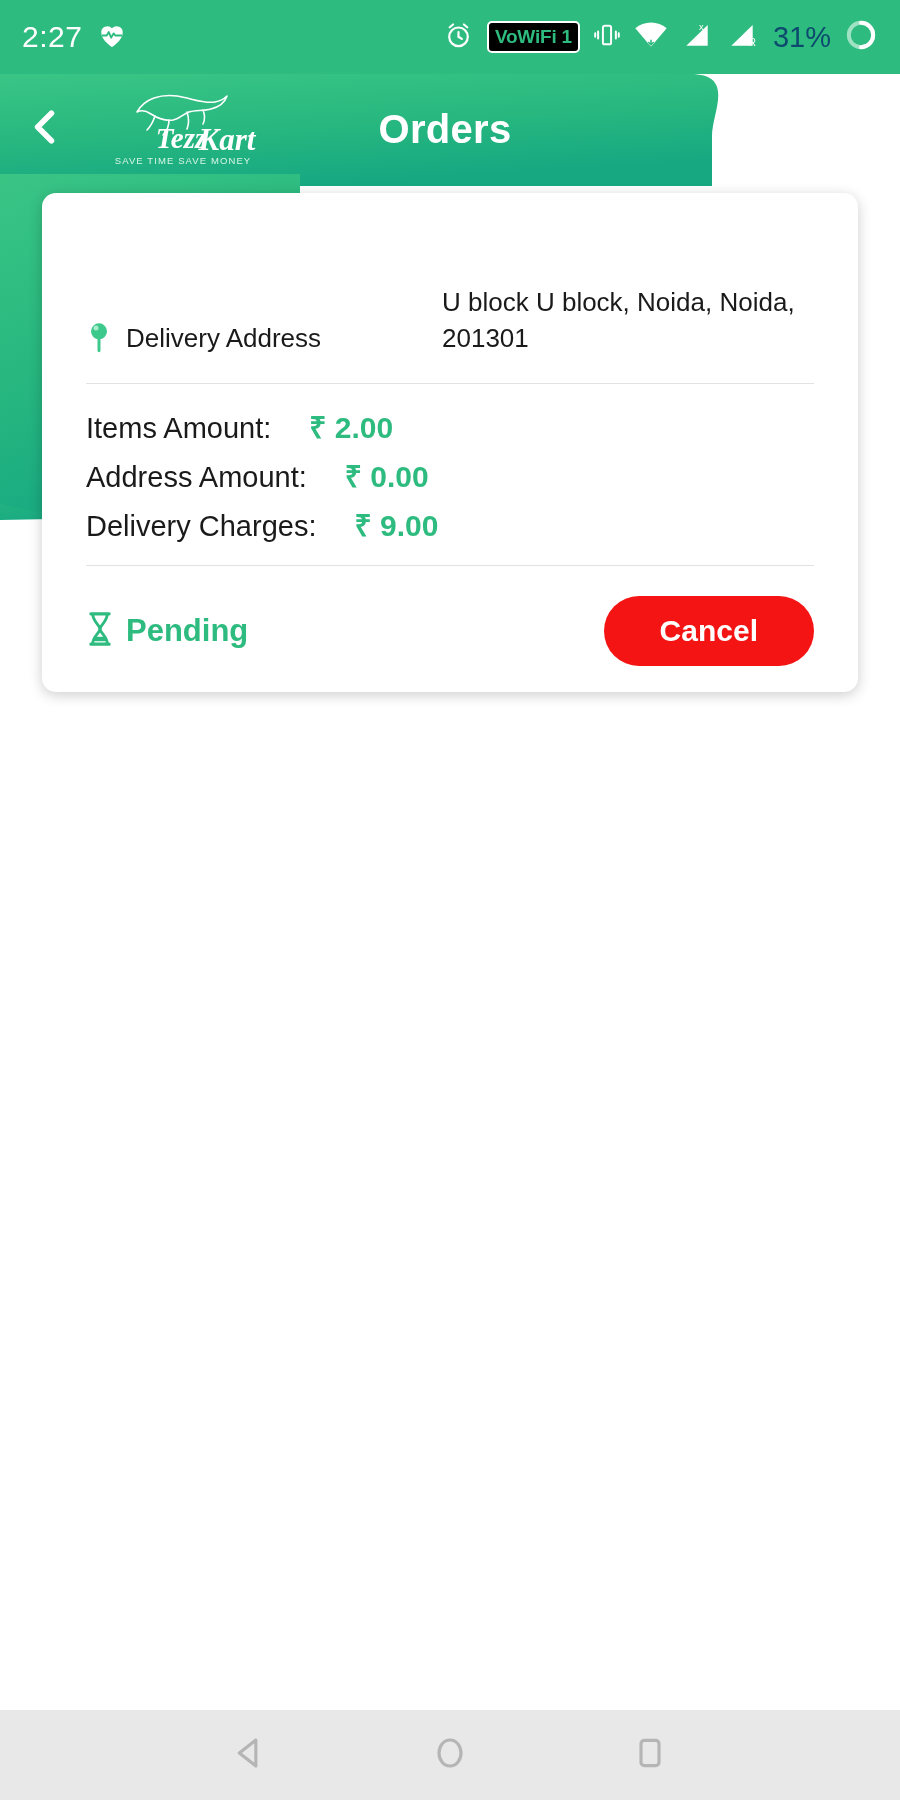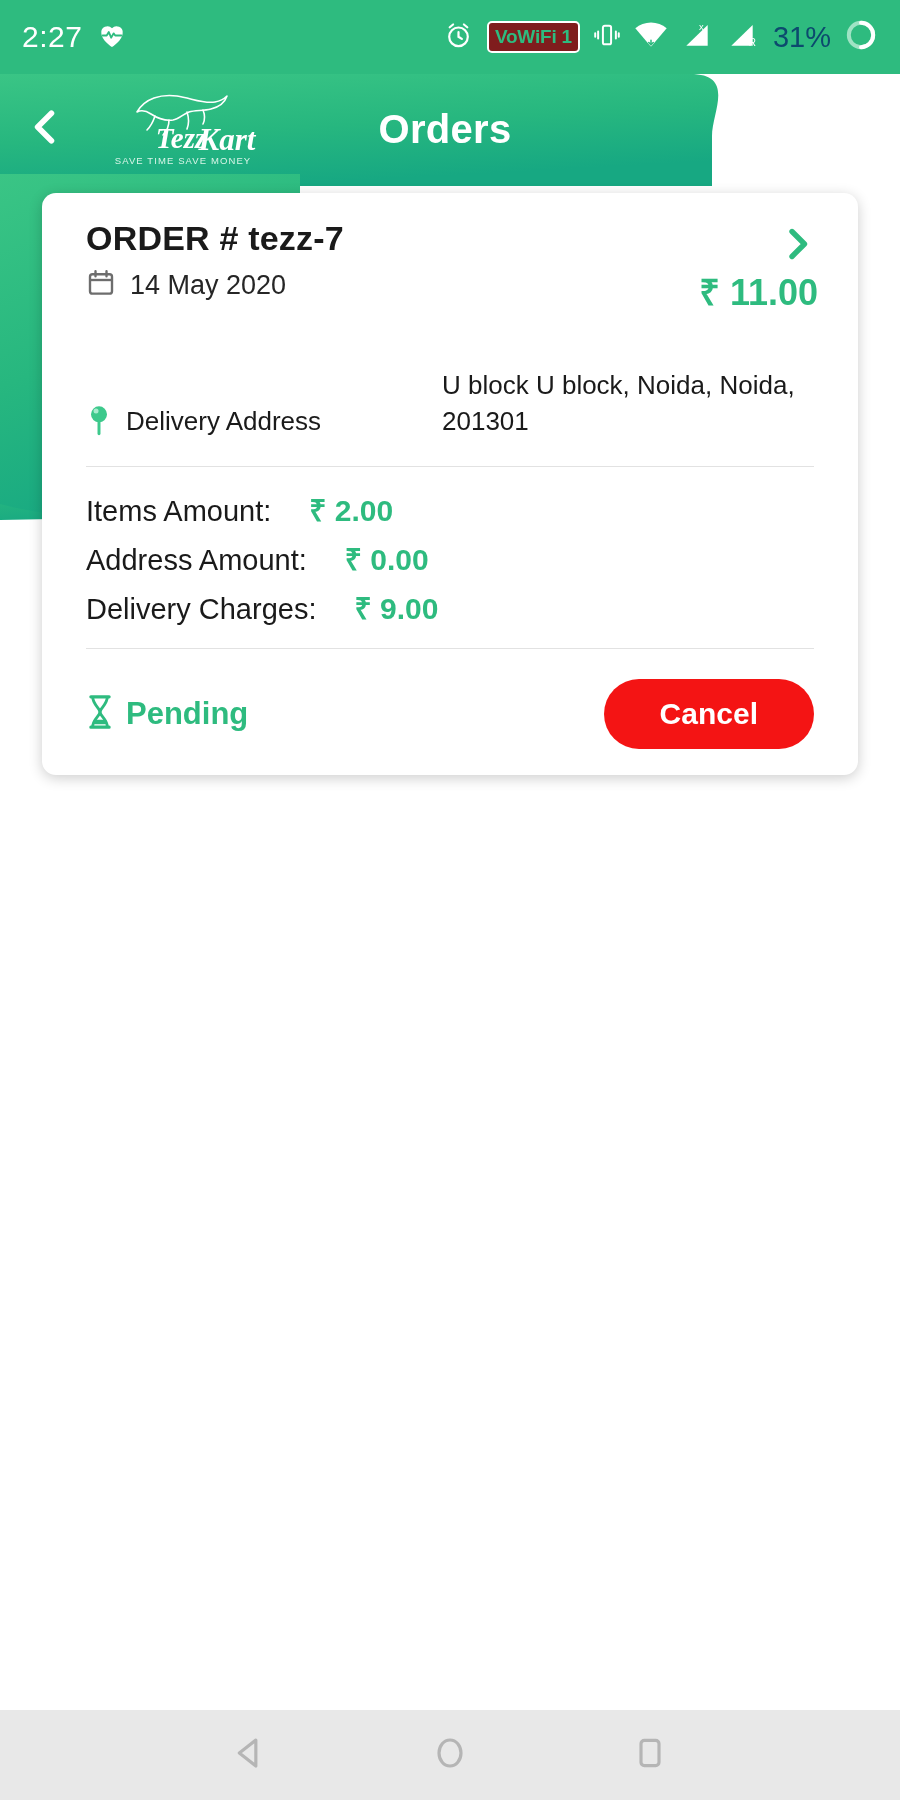--- a/index.html
+++ b/index.html
@@ -18,21 +18,21 @@
     display:flex; align-items:center;
     padding:0 22px;
     color:#ffffff;
   }
   .sb-left{ display:flex; align-items:center; gap:14px; }
   .sb-time{ font-size:30px; font-weight:400; letter-spacing:0.5px; color:#fff; }
   .sb-right{ margin-left:auto; display:flex; align-items:center; gap:13px; }
   .sb-ico{ display:block; }
   .vowifi{
     border:2.5px solid #ffffff; border-radius:5px;
-    background:#7f1d1d; color:#2ebb7f;
+    background:#000000; color:#2ebb7f;
     font-size:19px; font-weight:bold; line-height:1;
     padding:4px 6px 5px 6px;
     letter-spacing:-0.2px;
     display:flex; align-items:center;
   }
   .sb-batt{ font-size:29px; font-weight:400; color:#0c4a6e; margin-left:2px; }
 
   
   .green-backdrop{
     position:absolute; left:0; top:74px; width:900px; height:520px;
@@ -251,44 +251,20 @@
         <text x="88" y="78" text-anchor="middle" fill="#d9f5e8" font-family="Liberation Sans, sans-serif" font-size="9.5" letter-spacing="1.1">SAVE TIME  SAVE MONEY</text>
       </svg>
     </div>
     <div class="appbar-title">
       <span>Orders</span>
     </div>
   </div>
 
   <div class="card">
 
-    <div class="card-top">
-      <div class="order-id">ORDER # tezz-7</div>
-
-      <div class="chevron-right">
-        <span>
-          <svg width="40" height="40" viewBox="0 0 24 24">
-            <path d="M9 4.5L16.5 12L9 19.5" fill="none" stroke="#2ebb7f" stroke-width="3.2" stroke-linecap="round" stroke-linejoin="round"></path>
-          </svg>
-        </span>
-      </div>
-
-      <div class="date-row">
-        <span>
-          <svg width="30" height="30" viewBox="0 0 24 24">
-            <rect x="3.2" y="5" width="17.6" height="15.5" rx="2" fill="none" stroke="#6d6d6d" stroke-width="1.9"></rect>
-            <path d="M3.2 9.6h17.6" stroke="#6d6d6d" stroke-width="1.9"></path>
-            <path d="M7.6 2.6v4M16.4 2.6v4" stroke="#6d6d6d" stroke-width="1.9" stroke-linecap="round"></path>
-          </svg>
-        </span>
-        <span class="date-text">14 May 2020</span>
-      </div>
-
-      <div class="total-amt">₹ 11.00</div>
-    </div>
 
     <div class="addr-block">
       <div class="addr-left">
         <span>
           <svg width="26" height="32" viewBox="0 0 20 28">
             <circle cx="10" cy="9" r="7" fill="#3dc98c"></circle>
             <circle cx="7.4" cy="6.2" r="2.2" fill="#a8ecce"></circle>
             <path d="M10 15.6V26" stroke="#3dc98c" stroke-width="2.6" stroke-linecap="round"></path>
           </svg>
         </span>

